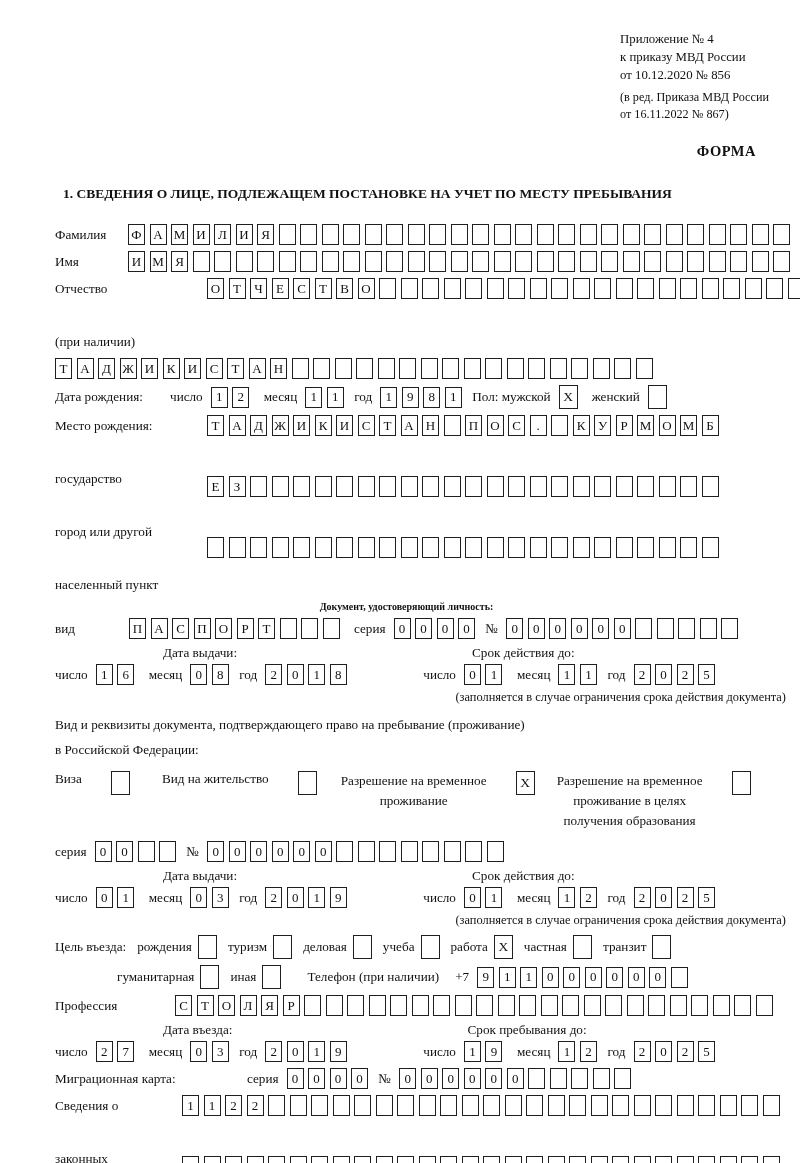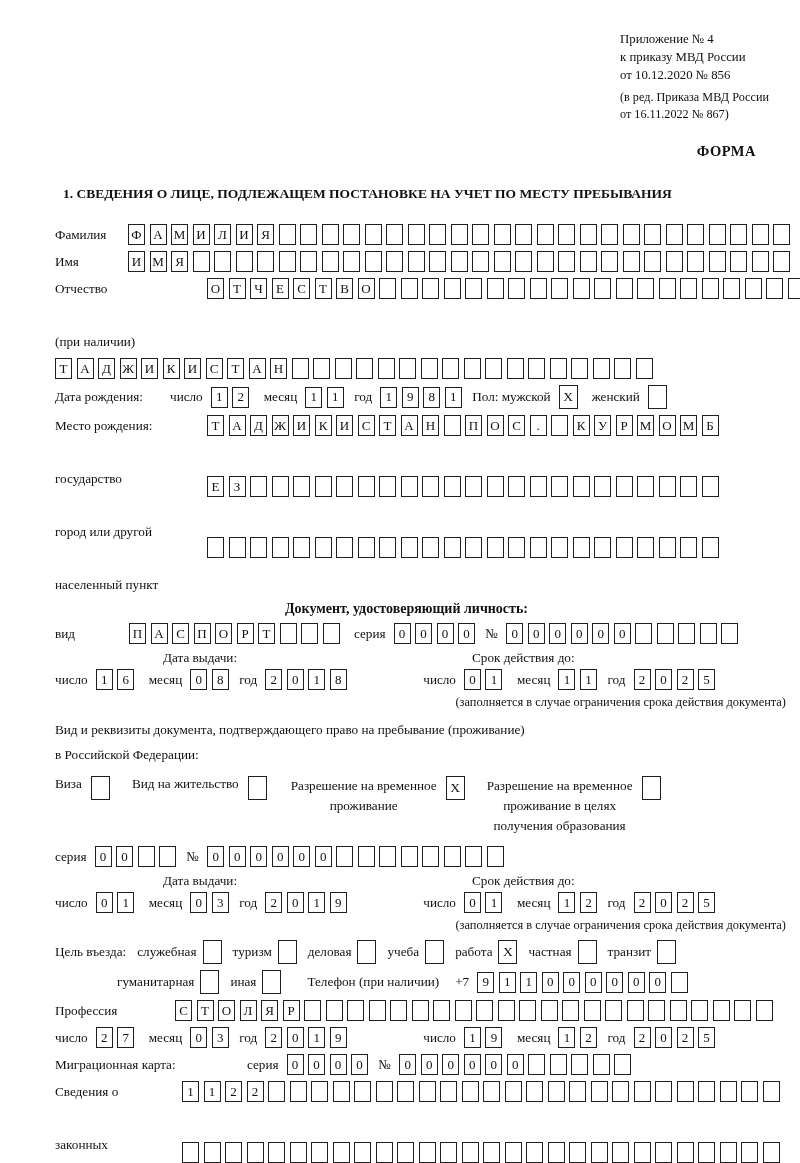--- a/index.html
+++ b/index.html
@@ -29,27 +29,27 @@
   .w74{width:74px}.w120{width:120px}.w178{width:178px}.w127{width:127px}
   .mb7{margin-bottom:8px;}
   .dl{flex:none;margin-right:8px;}
   .ml10{margin-left:10px;}.ml6{margin-left:6px;}.ml14{margin-left:14px;}
   .dgrp{display:inline-flex;align-items:center;flex:none;}
   .grp-gap{margin-left:72px;}
   .subheads{display:flex;margin:1px 0 3px;}
   .sh1{margin-left:108px;}
   .sh2{margin-left:235px;}
   .note-right{text-align:right;font-size:12.4px;margin:-1px 2px 7px 0;}
-  .center-bold{text-align:center;font-weight:bold;font-size:14px;margin:2px 30px 6px 0;}
+  .center-bold{text-align:center;font-weight:bold;font-size:10px;margin:2px 30px 6px 0;}
   .intro{margin:4px 0 9px;line-height:25px;}
   .optrow{margin-bottom:10px;}
-  .opt{display:inline-flex;align-items:flex-start;flex:none;}
+  .opt{display:inline-flex;align-items:flex-start;flex:none;gap:20px;}
   .optlines{display:inline-flex;flex-direction:column;text-align:center;line-height:20px;flex:none;}
   .opt .checkbox{margin-left:9px;}
-  .o2{margin-left:22px}.o3{margin-left:24px}.o4{margin-left:22px}
+  .o2{margin-left:32px}.o3{margin-left:24px}.o4{margin-left:22px}
   .po{display:inline-flex;align-items:center;margin-left:11px;flex:none;}
   .po .polabel{margin-right:6px;}
   .purpose2{margin-left:62px;}
   .phone-label{margin-left:26px;}
   .phone-prefix{margin:0 8px 0 16px;}
   .reps .cellrow{margin-bottom:8px;}
 </style>
 </head>
 <body>
 
@@ -521,21 +521,21 @@
             <span class="cell">5</span>
           </span>
       </span>
     </div>
 
     <div class="note-right">(заполняется в случае ограничения срока действия документа)</div>
 
     <div class="frow">
       <span class="flabel">Цель въезда:</span>
       <span class="po">
-          <span class="polabel">служебная</span>
+          <span class="polabel">рождения</span>
           <span class="checkbox"></span>
         </span>
       <span class="po">
           <span class="polabel">туризм</span>
           <span class="checkbox"></span>
         </span>
       <span class="po">
           <span class="polabel">деловая</span>
           <span class="checkbox"></span>
         </span>
@@ -609,20 +609,24 @@
           <span class="cell"></span>
           <span class="cell"></span>
           <span class="cell"></span>
           <span class="cell"></span>
           <span class="cell"></span>
           <span class="cell"></span>
           <span class="cell"></span>
         </span>
     </div>
 
+    <div class="subheads">
+      <span class="sh1">Дата въезда:</span>
+      <span class="sh2">Срок пребывания до:</span>
+    </div>
 
     <div class="frow">
       <span class="dgrp">
         <span class="dl">число</span>
         <span class="cellrow">
             <span class="cell">2</span>
             <span class="cell">7</span>
           </span>
         <span class="dl ml10">месяц</span>
         <span class="cellrow">

